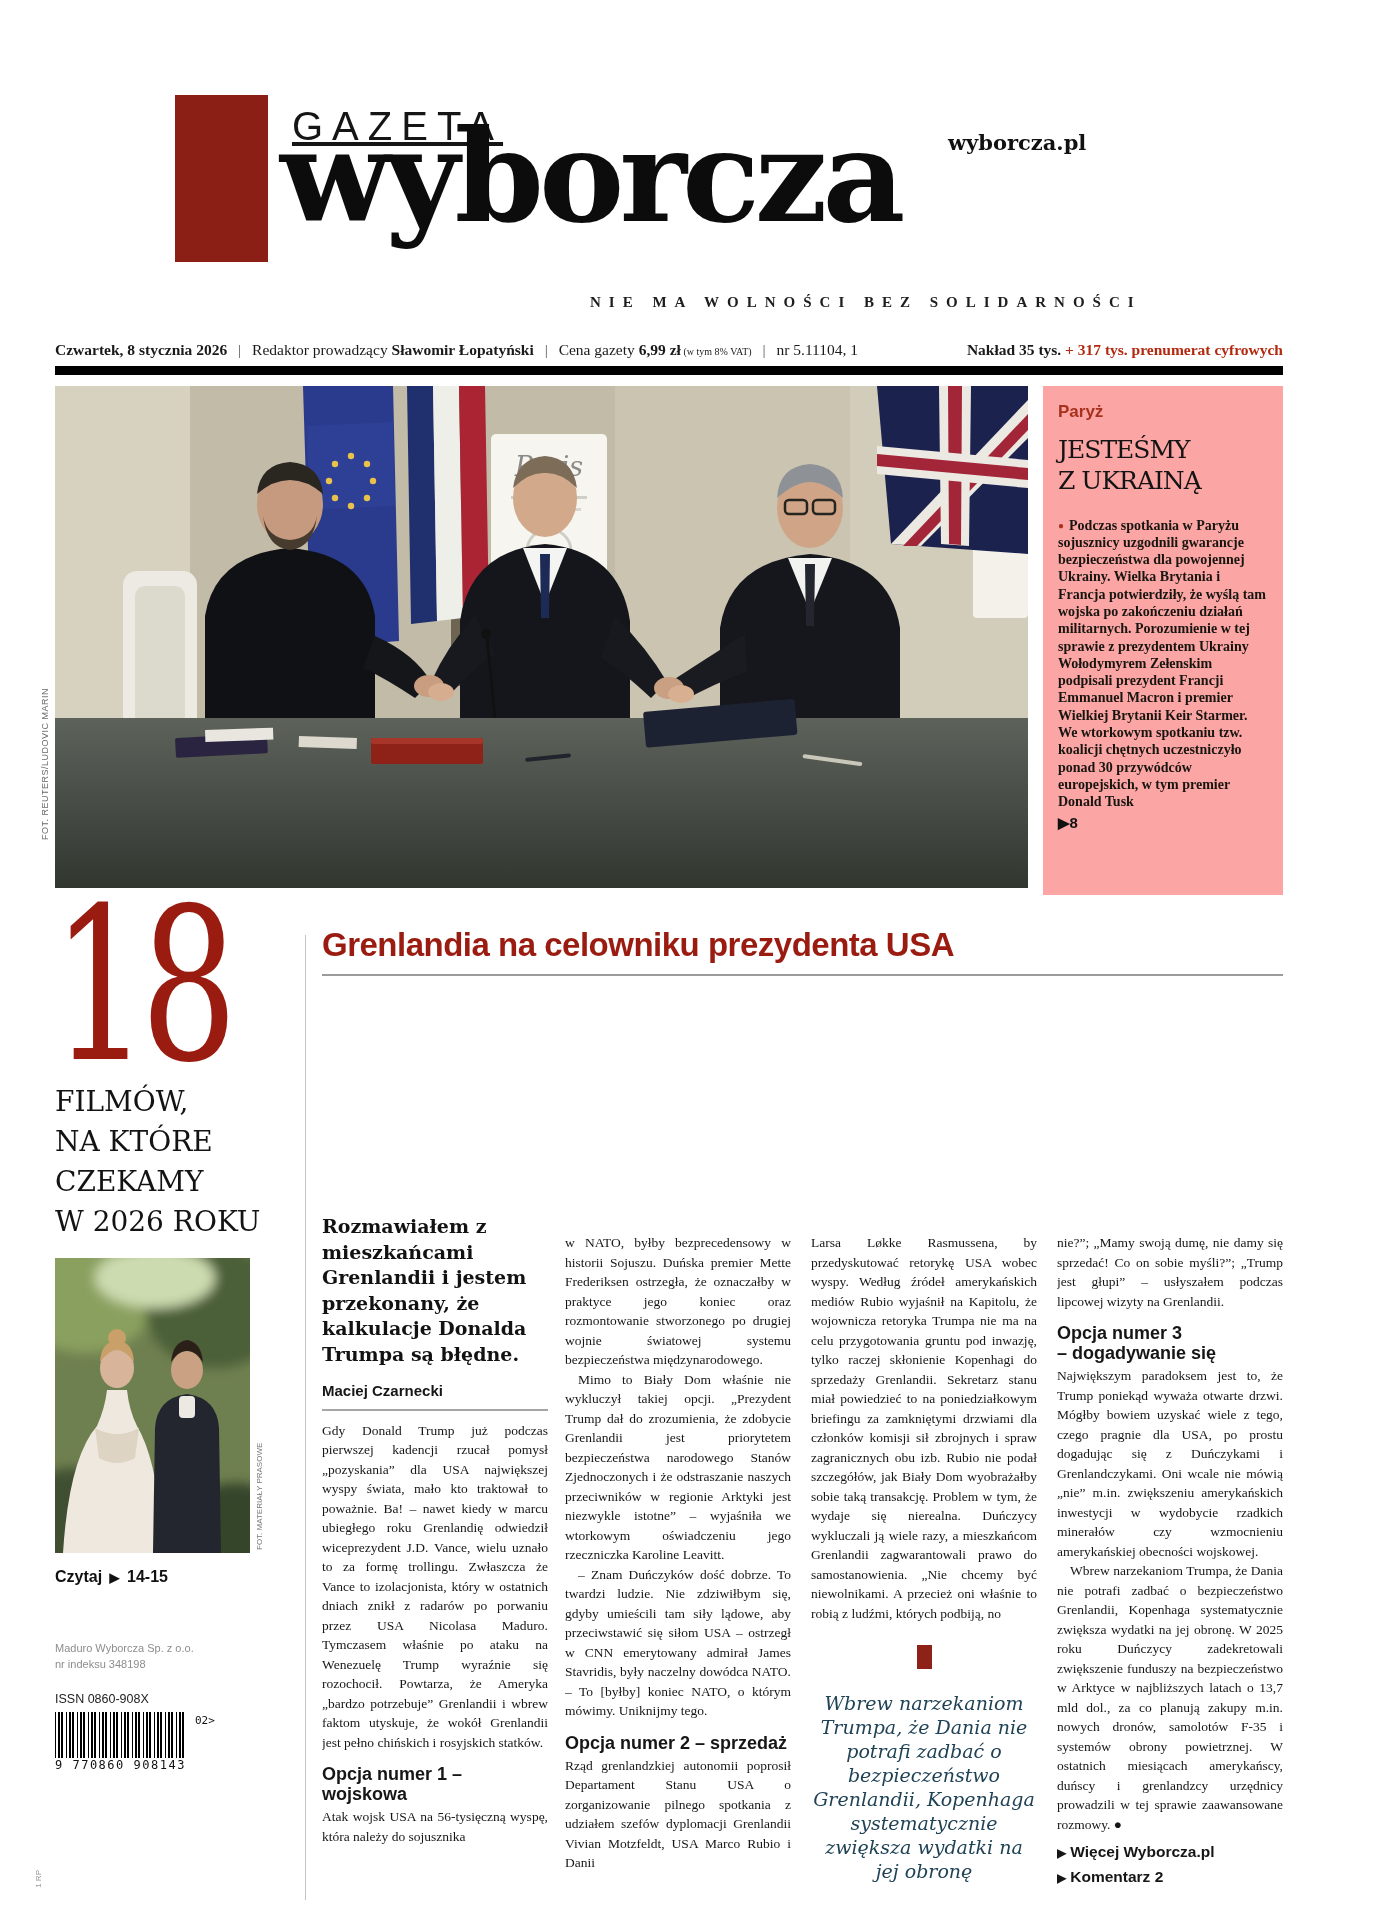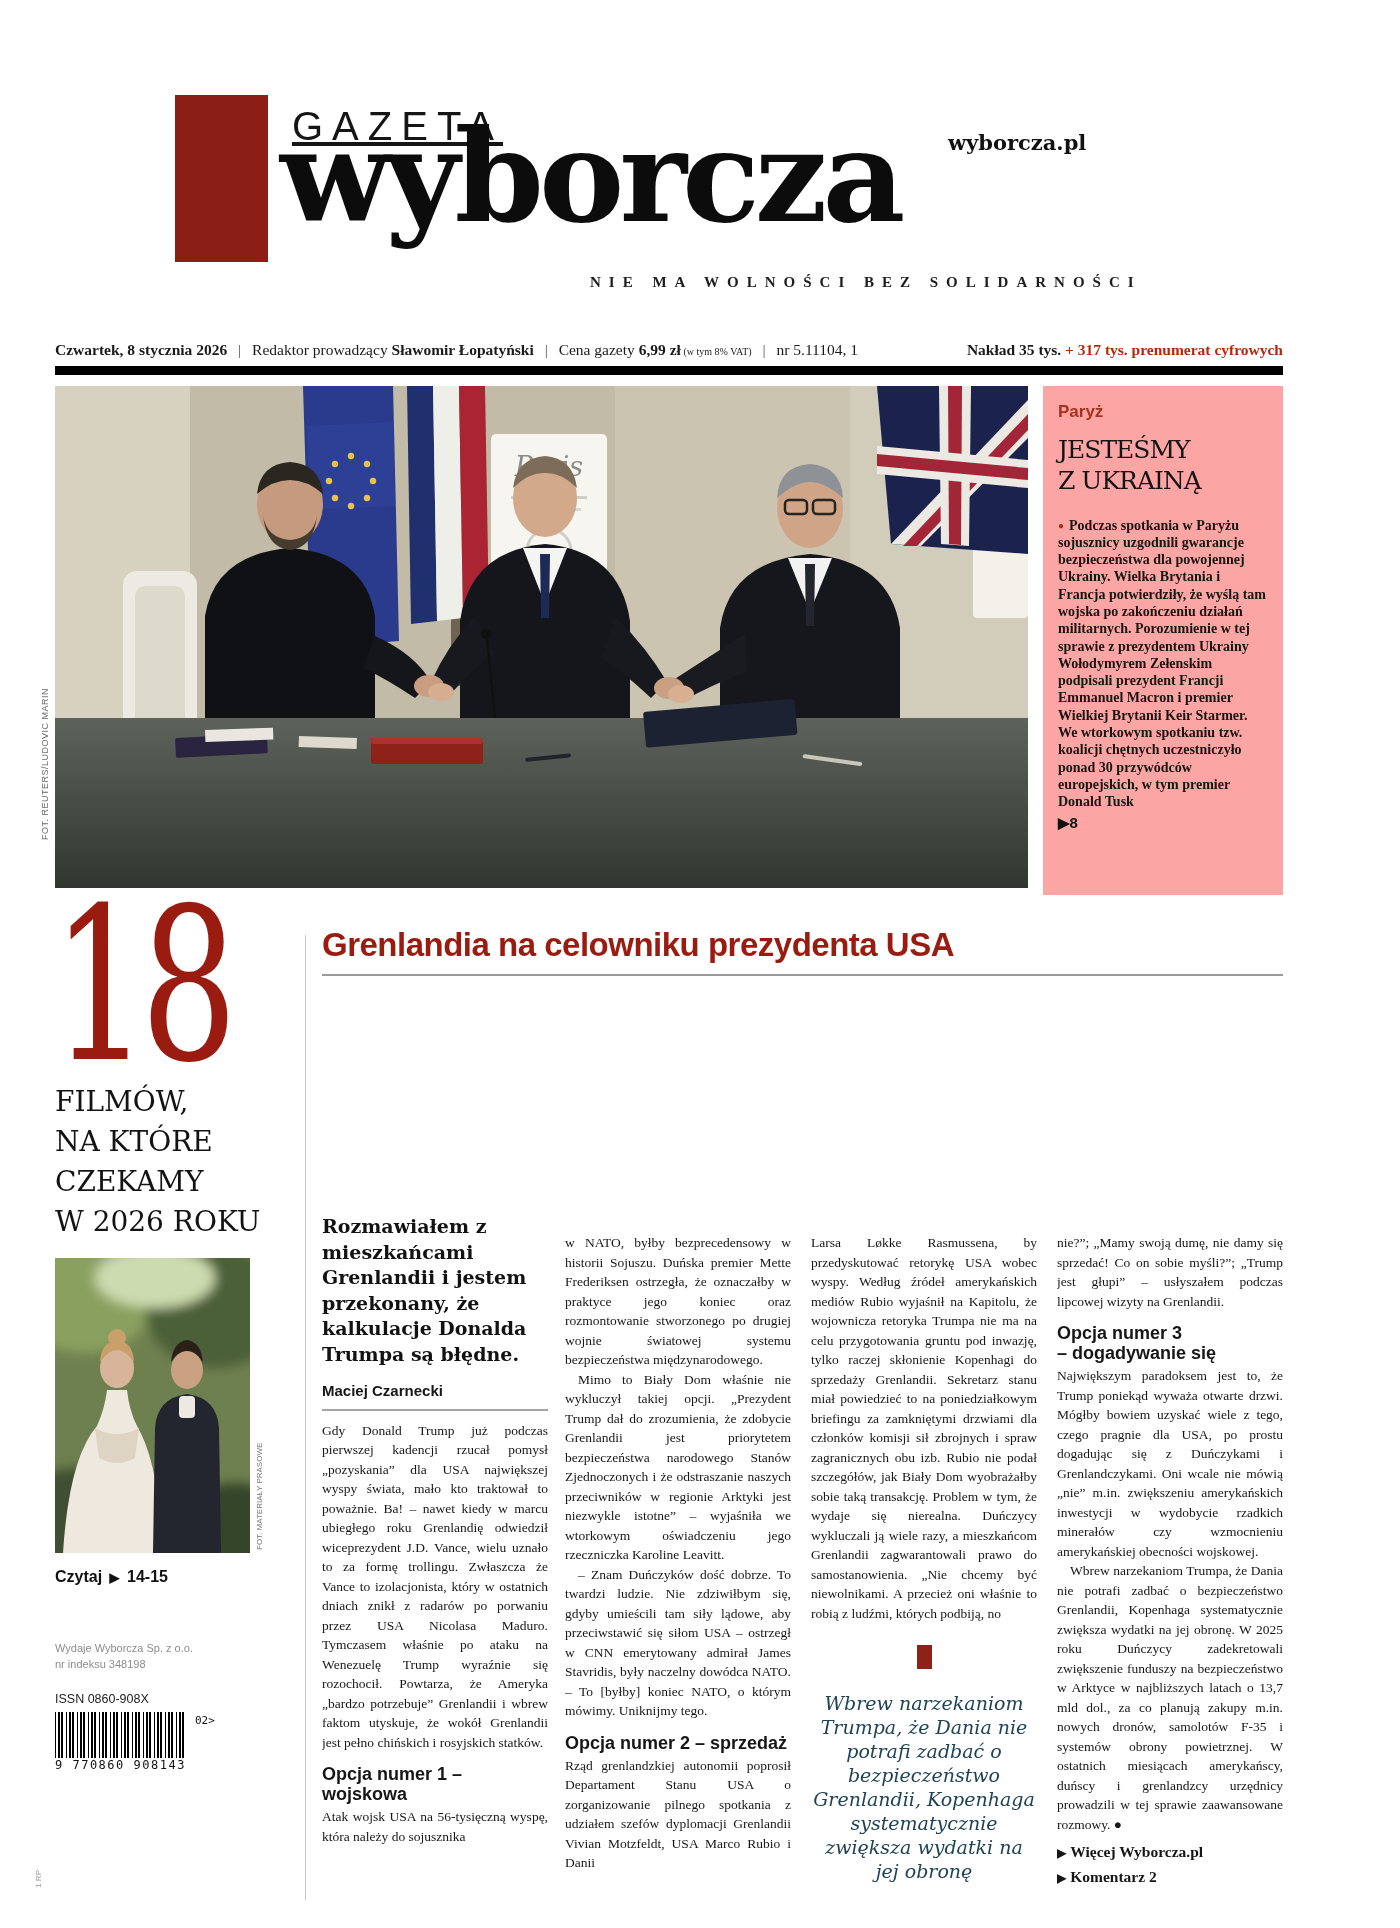--- a/index.html
+++ b/index.html
@@ -7,21 +7,21 @@
         font-family:"Liberation Serif",serif;color:#111;}
   .abs{position:absolute;}
 
   
   .logo-block{left:175px;top:95px;width:93px;height:167px;background:#8c1f15;}
   .gazeta{left:292px;top:104px;font-family:"Liberation Sans",sans-serif;font-size:40px;
           letter-spacing:9px;color:#151515;text-decoration:underline;}
   .wordmark{left:280px;top:112px;font-family:"DejaVu Serif",serif;font-weight:bold;
             font-size:128px;line-height:1;letter-spacing:-5px;color:#0c0c0c;}
   .site{left:948px;top:130px;font-family:"DejaVu Serif",serif;font-weight:bold;font-size:21px;}
-  .tagline{left:590px;top:274px;font-family:"Liberation Serif",serif;font-weight:600;
+  .tagline{left:590px;top:294px;font-family:"Liberation Serif",serif;font-weight:600;
            font-size:15px;letter-spacing:8px;color:#1d1d1d;}
 
   
   .dateline{top:341px;font-size:15.5px;color:#1a1a1a;white-space:nowrap;}
   .dateline .sep{color:#555;padding:0 7px;}
   .dl-left{left:55px;}
   .dl-right{right:117px;text-align:right;}
   .b{font-weight:bold;}
   .vat{font-size:10px;}
   .red{color:#b3290f;}
@@ -84,21 +84,21 @@
   .byline{margin-top:14px;font-family:"Liberation Sans",sans-serif;font-weight:bold;font-size:15px;
           text-align:left;}
   .byline-rule{margin:8px 0 10px 0;height:2px;background:#a5a5a5;}
   .subhead{font-family:"Liberation Sans",sans-serif;font-weight:bold;font-size:18px;line-height:20px;
            margin:12px 0 3px 0 !important;text-align:left;white-space:pre-line;}
   .quote-block{margin-top:22px;text-align:center;}
   .quote-square{width:15px;height:24px;background:#8e2118;margin:0 auto 22px auto;}
   .pull-quote{font-family:"DejaVu Serif",serif;font-style:italic;font-weight:500;font-size:19px;
               line-height:24px;color:#1f4255;text-align:center;}
   .links{margin-top:6px;text-align:left;}
-  .link-item{font-family:Liberation Serif, serif;font-weight:bold;font-size:15.5px;line-height:24px;}
+  .link-item{font-family:Liberation Sans, sans-serif;font-weight:bold;font-size:15.5px;line-height:24px;}
   .link-item .tri{font-size:12px;padding-right:4px;}
 </style>
 </head>
 <body>
 
 <div class="page">
 
   <div class="abs logo-block"></div>
   <div class="abs gazeta">GAZETA</div>
   <div class="abs wordmark">wyborcza</div>
@@ -289,21 +289,21 @@
       </g>
     </svg>
   </div>
   <div class="abs rail-photo-credit">FOT. MATERIAŁY PRASOWE</div>
   <div class="abs rail-read">
     <span>Czytaj</span>
     <span class="tri">▶</span>
     <span>14-15</span>
   </div>
   <div class="abs publisher">
-    <div>Wydaje Wyborcza Sp. z o.o.</div>
+    <div>Maduro Wyborcza Sp. z o.o.</div>
     <div>nr indeksu 348198</div>
   </div>
   <div class="abs issn">ISSN 0860-908X</div>
   <div class="abs barcode-wrap">
     <div class="bars"></div>
     <div class="bc-flag">02&gt;</div>
     <div class="bc-digits">9 770860 908143</div>
   </div>
   <div class="abs corner">1 RP</div>
 

